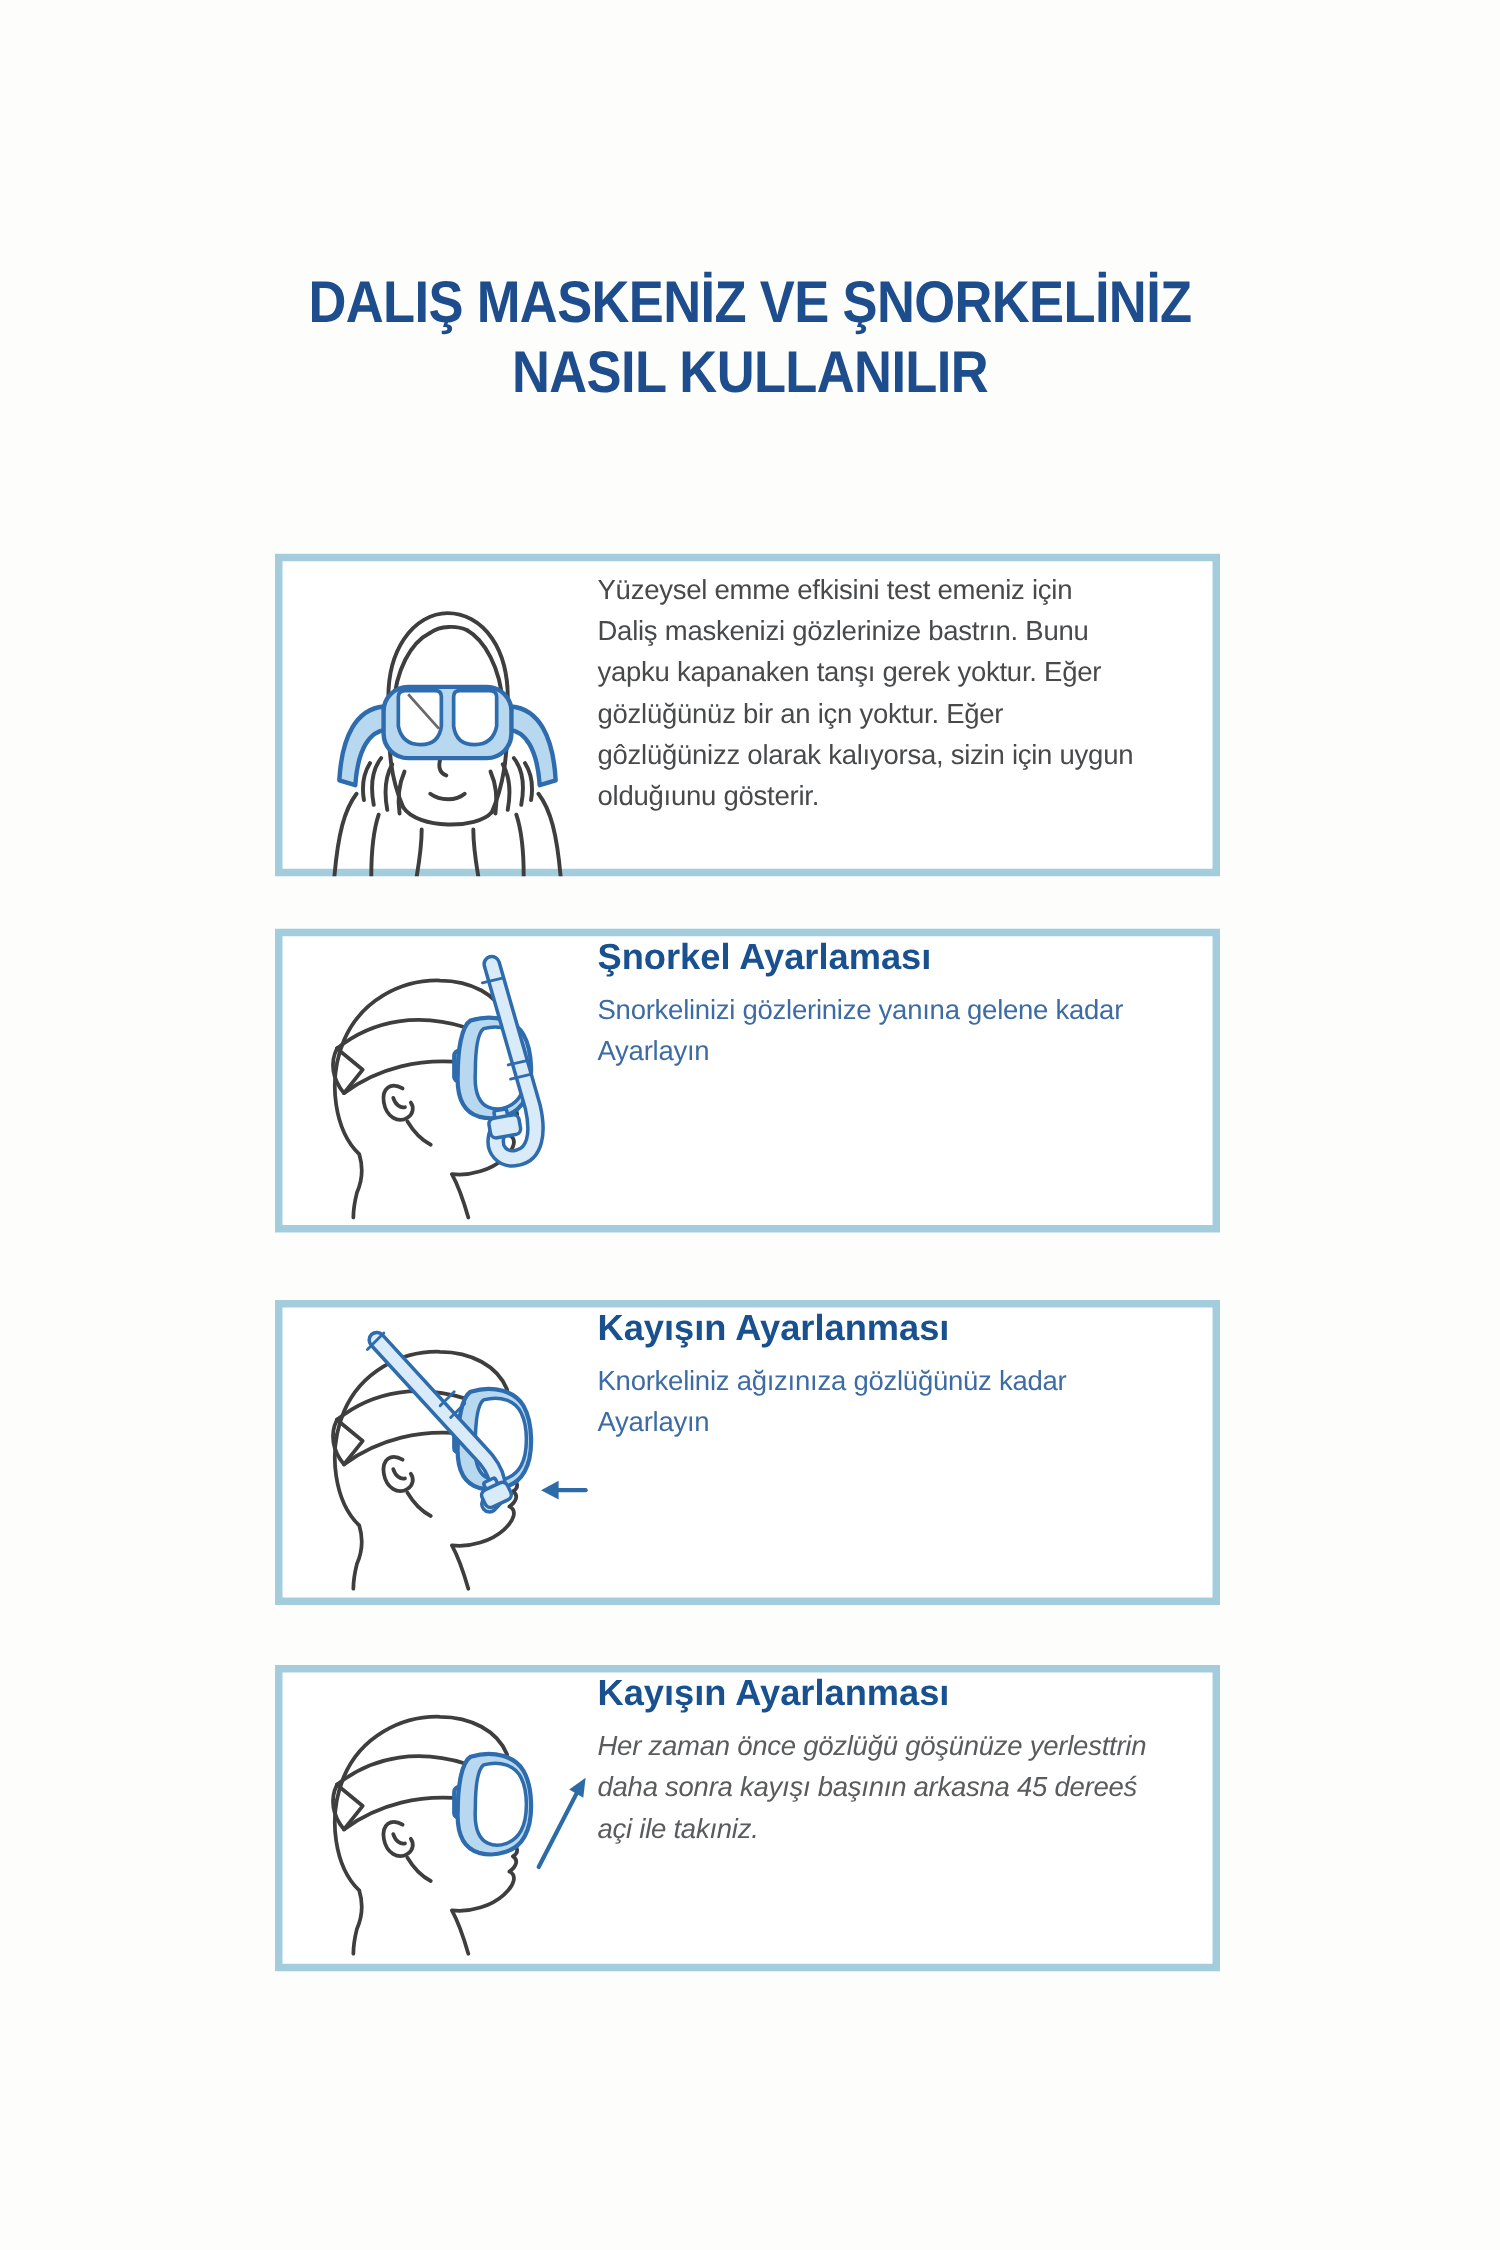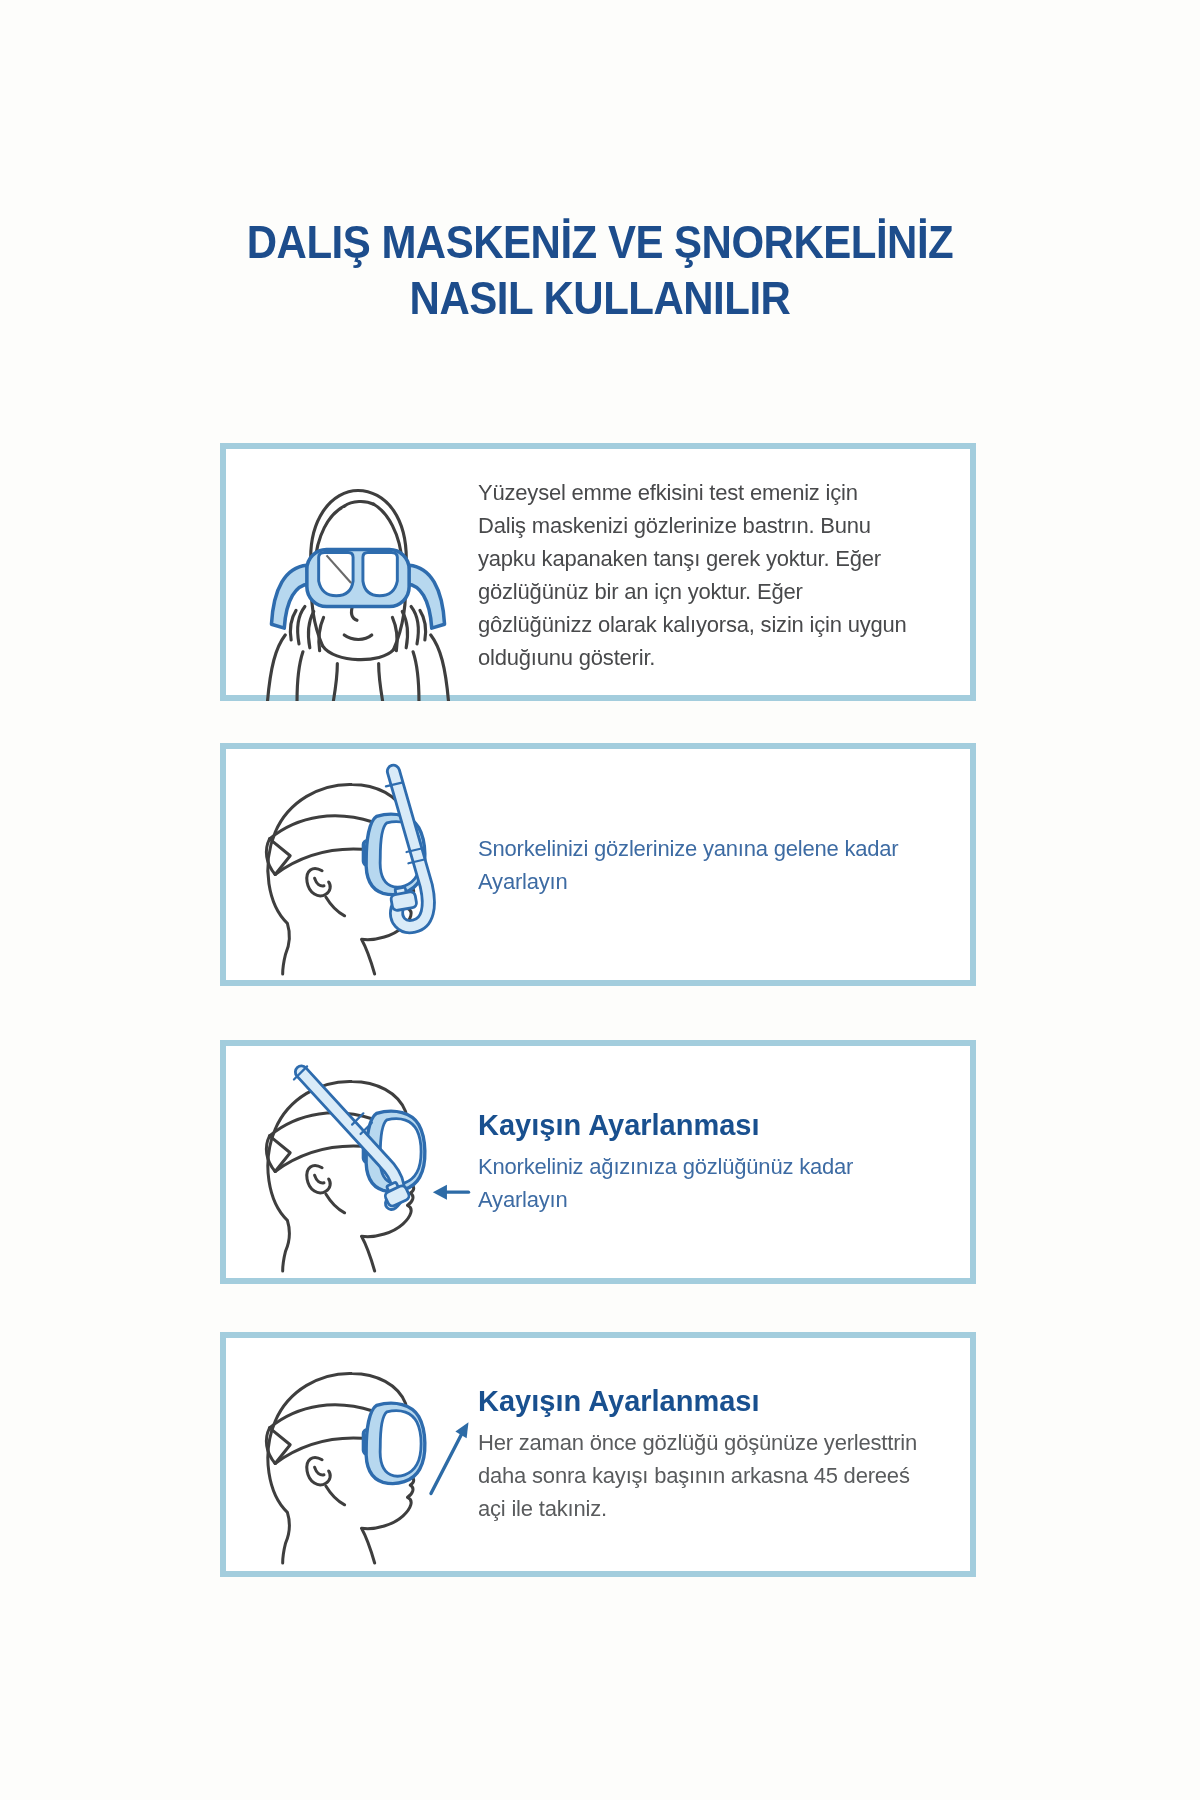--- a/index.html
+++ b/index.html
@@ -13,37 +13,37 @@
   .title{
     position:absolute;top:186px;left:0;width:1200px;
     text-align:center;font-weight:bold;font-size:42px;line-height:1.18;
     letter-spacing:-0.5px;color:#1d4d8c;
     transform:scaleY(1.12);transform-origin:top center;
   }
 
   .box{
     position:absolute;left:220px;width:756px;box-sizing:border-box;
     border:6px solid #a3cddd;background:#ffffff;
-    display:flex;align-items:center;
+    display:flex;
   }
   .box1{top:443px;height:258px;}
   .box2{top:743px;height:243px;}
   .box3{top:1040px;height:244px;}
   .box4{top:1332px;height:245px;}
 
   .illus{flex:0 0 252px;height:100%;position:relative;}
   .illus svg{position:absolute;left:6px;top:4px;}
   .box1 .illus svg{left:14px;top:6px;}
 
   .text{flex:1;padding-right:14px;}
   .box1 .text{padding-top:6px;}
   .heading{margin:0 0 8px 0;font-size:29px;line-height:34px;color:#19508f;font-weight:bold;}
   .body{margin:0;font-size:22px;line-height:33px;letter-spacing:-0.2px;white-space:pre-line;}
   .style-gray1 .body{color:#48494b;}
-  .style-gray2 .body{color:#595b5d;}
+  .style-gray2 .body{color:#595b5d;font-style:italic;}
   .style-blue .body{color:#3d6ba3;}
 
   .ln{stroke:#3e3e3e;stroke-width:3.2;fill:none;stroke-linecap:round;stroke-linejoin:round;}
   .mask{fill:#b7d8ef;stroke:#2e6cae;stroke-width:3.6;stroke-linejoin:round;}
   .lens{fill:#ffffff;stroke:#2e6cae;stroke-width:3;stroke-linejoin:round;}
   .tube-o{stroke:#2e6cae;stroke-width:16;fill:none;stroke-linecap:round;}
   .tube-i{stroke:#d9ebf8;stroke-width:10;fill:none;stroke-linecap:round;}
   .tube-ring{stroke:#2e6cae;stroke-width:2.4;fill:none;stroke-linecap:round;}
   .piece{fill:#d9ebf8;stroke:#2e6cae;stroke-width:3;stroke-linejoin:round;}
   .arrow{stroke:#2d6ba6;stroke-width:3.6;fill:none;stroke-linecap:round;}
@@ -127,20 +127,21 @@
         <path class="tube-ring" d="M 164 34 L 181 30"></path>
         <path class="tube-ring" d="M 186 104 L 203 100"></path>
         <path class="tube-ring" d="M 188 116 L 205 112"></path>
         <g transform="rotate(-10 182 156)">
           <rect class="piece" x="176" y="142" width="11" height="9" rx="2"></rect>
           <rect class="piece" x="170" y="148" width="26" height="17" rx="5"></rect>
         </g>
       </svg>
     </div>
     <div class="text">
+      <h2 class="heading">Şnorkel Ayarlaması</h2>
       <p class="body">Snorkelinizi gözlerinize yanına gelene kadar
 Ayarlayın</p>
     </div>
   </section>
 
   <section class="box box3 style-blue">
     <div class="illus">
       <svg width="244" height="228" viewBox="0 0 260 240">
         <use href="#profile-head"></use>
         <path class="tube-o" d="M 74 22 L 162 118 C 178 134 182 152 170 162"></path>

